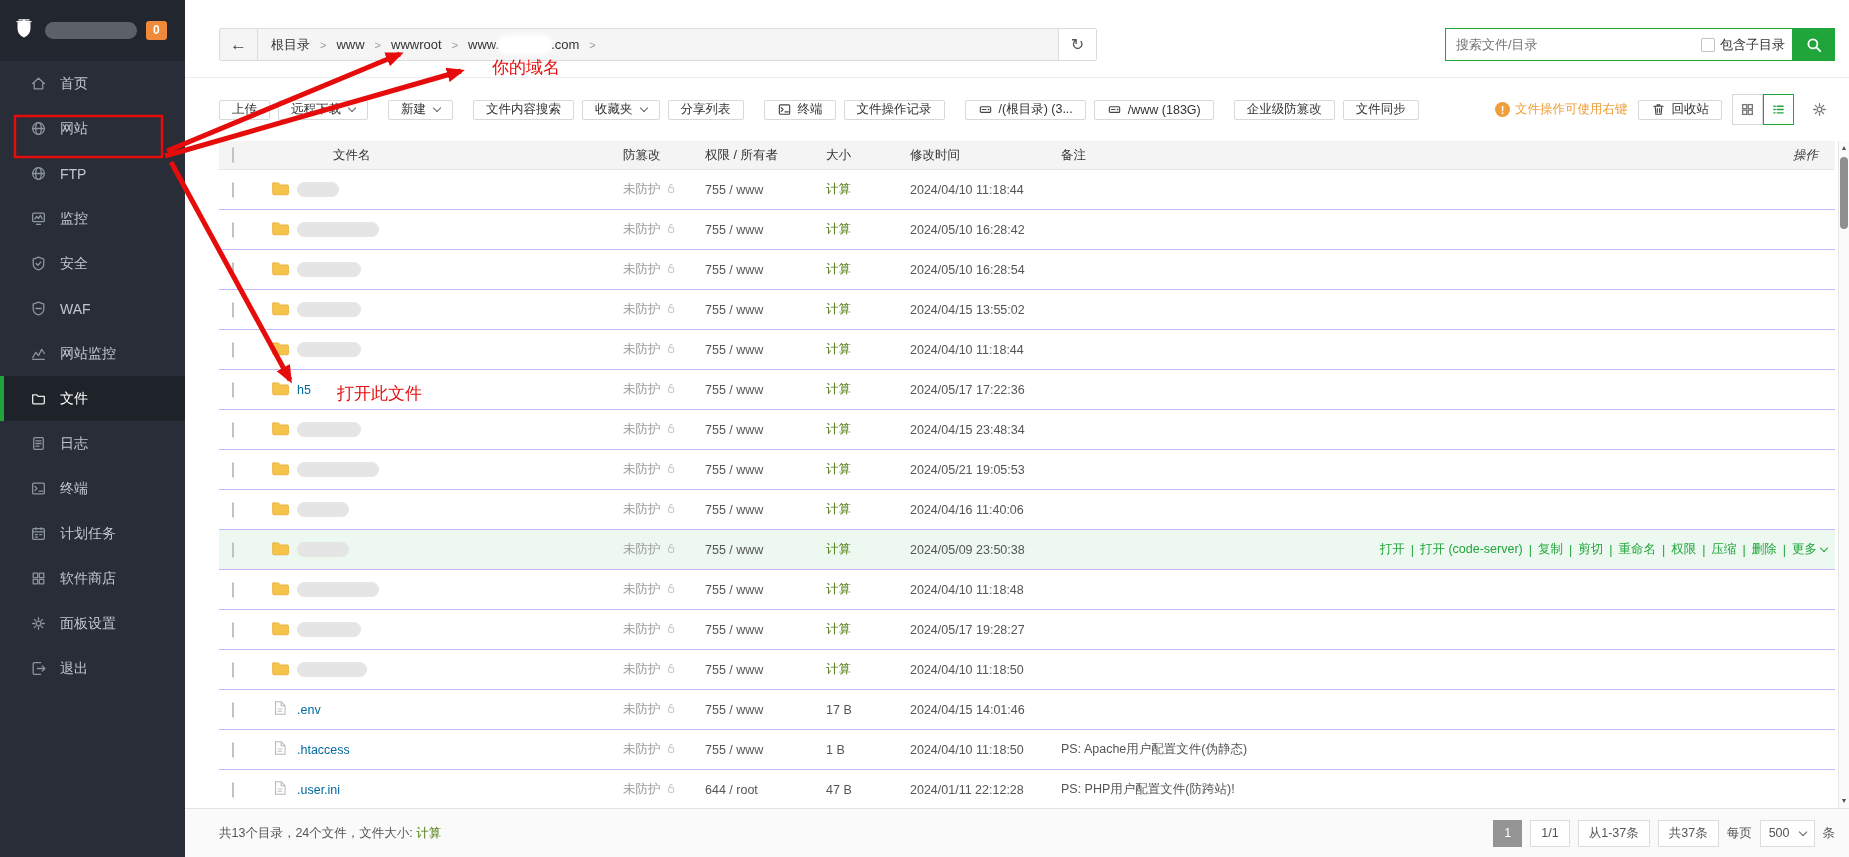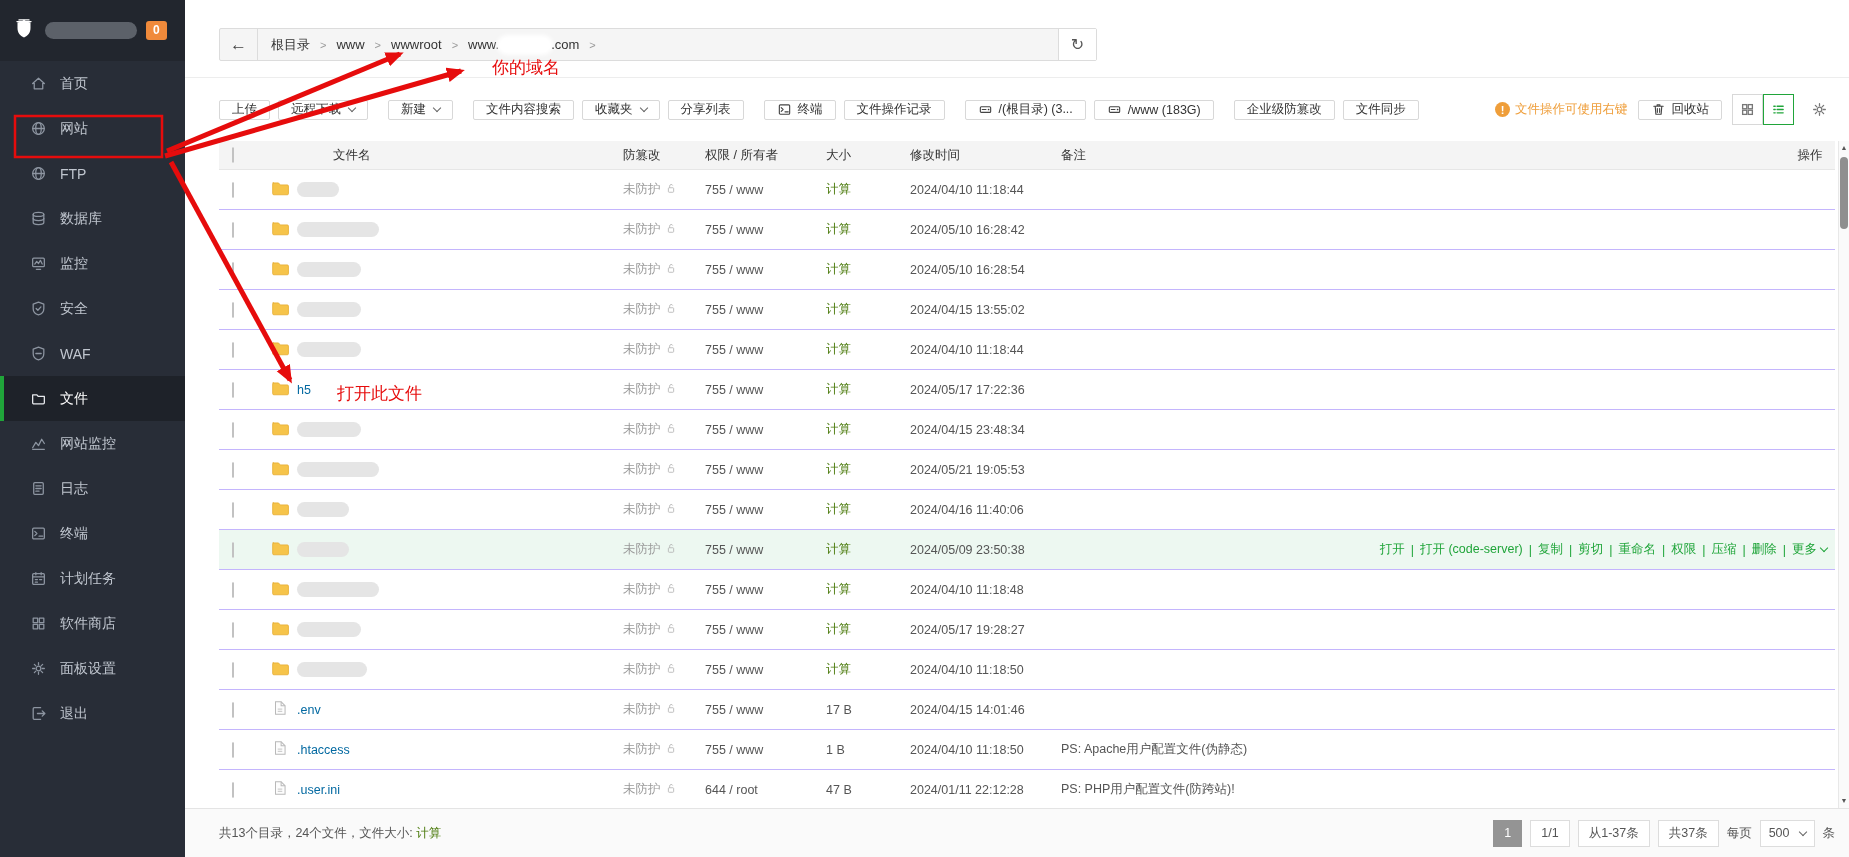--- a/index.html
+++ b/index.html
@@ -60,21 +60,21 @@
   .row { position: relative; display: flex; align-items: center; height: 40px; border-bottom: 1px solid #c4b5fd; font-size: 12.5px; color: #555; }
   .row.hl { background: #edf8f1; }
   .c-check { width: 36px; padding-left: 13px; flex-shrink: 0; }
   .c-name { width: 368px; flex-shrink: 0; display: flex; align-items: center; padding-left: 16px; }
   .thead .c-name { padding-left: 78px; }
   .c-prot { width: 82px; flex-shrink: 0; display: flex; align-items: center; gap: 4px; }
   .c-perm { width: 121px; flex-shrink: 0; }
   .c-size { width: 84px; flex-shrink: 0; }
   .c-time { width: 151px; flex-shrink: 0; }
   .c-note { flex: 1; min-width: 0; white-space: nowrap; overflow: hidden; }
-  .c-op { width: 42px; flex-shrink: 0; text-align: center; padding-right: 8px; }
+  .c-op { width: 42px; flex-shrink: 0; text-align: left; padding-right: 8px; font-style: italic; }
   .row .c-prot { color: #9a9a9a; }
   .lock svg { width: 12px; height: 13px; stroke: #b3b3b3; fill: none; stroke-width: 1.1; }
   .blur-blob { height: 15px; border-radius: 8px; background: #e5e5e5; margin-left: 8px; }
   .fname { margin-left: 8px; color: #0369a1; cursor: pointer; }
   .ficon svg { width: 18px; height: 18px; }
   .green { color: #4d7c0f; cursor: pointer; }
   .ops { position: absolute; right: 8px; top: 0; height: 100%; display: flex; align-items: center; font-size: 12.5px; color: #20a53a; }
   .ops a { color: #20a53a; text-decoration: none; cursor: pointer; white-space: nowrap; }
   .ops .sep { margin: 0 6px; color: #20a53a; }
   .ops .caret { border-color: #20a53a; margin-left: 4px; }
@@ -130,60 +130,52 @@
         <div class="side-item">
           <svg viewBox="0 0 16 16">
             <circle cx="8" cy="8" r="5.5"></circle>
             <ellipse cx="8" cy="8" rx="2.6" ry="5.5"></ellipse>
             <path d="M2.8 8h10.4"></path>
           </svg>
           <span>FTP</span>
         </div>
         <div class="side-item">
           <svg viewBox="0 0 16 16">
-            <ellipse cx="8" cy="4.2" rx="5" ry="1.9"></ellipse>
-            <path d="M3 4.2v7.6c0 1.1 2.2 1.9 5 1.9s5-.8 5-1.9V4.2"></path>
-            <path d="M3 8c0 1.1 2.2 1.9 5 1.9S13 9.1 13 8"></path>
-          </svg>
-          <span>数据库</span>
-        </div>
-        <div class="side-item">
-          <svg viewBox="0 0 16 16">
             <rect x="2.5" y="3" width="11" height="8" rx="1"></rect>
             <path d="M4.5 8.5l1.8-2.5 1.7 2 1.8-3 1.7 3.5"></path>
             <path d="M6 13.5h4"></path>
           </svg>
           <span>监控</span>
         </div>
         <div class="side-item">
           <svg viewBox="0 0 16 16">
             <path d="M8 2l5 1.8v4.4c0 3-2.2 5-5 5.8-2.8-.8-5-2.8-5-5.8V3.8z"></path>
             <path d="M5.8 8l1.6 1.6 2.9-3.1"></path>
           </svg>
           <span>安全</span>
         </div>
         <div class="side-item">
           <svg viewBox="0 0 16 16">
             <path d="M8 2l5 1.8v4.4c0 3-2.2 5-5 5.8-2.8-.8-5-2.8-5-5.8V3.8z"></path>
             <path d="M5.5 8h5"></path>
           </svg>
           <span>WAF</span>
         </div>
-        <div class="side-item active">
-          <svg viewBox="0 0 16 16">
-            <path d="M2.5 4.5h4l1.2 1.5h5.8V12a1 1 0 0 1-1 1h-9a1 1 0 0 1-1-1z"></path>
-          </svg>
-          <span>文件</span>
-        </div>
         <div class="side-item">
           <svg viewBox="0 0 16 16">
             <path d="M2.5 12l3-5 2.5 3 3-6 2.5 4"></path>
             <path d="M2.5 13.5h11"></path>
           </svg>
           <span>网站监控</span>
+        </div>
+        <div class="side-item active">
+          <svg viewBox="0 0 16 16">
+            <path d="M2.5 4.5h4l1.2 1.5h5.8V12a1 1 0 0 1-1 1h-9a1 1 0 0 1-1-1z"></path>
+          </svg>
+          <span>文件</span>
         </div>
         <div class="side-item">
           <svg viewBox="0 0 16 16">
             <rect x="3.5" y="2.5" width="9" height="11" rx="1"></rect>
             <path d="M5.5 5.5h5M5.5 8h5M5.5 10.5h3"></path>
           </svg>
           <span>日志</span>
         </div>
         <div class="side-item">
           <svg viewBox="0 0 16 16">
@@ -238,20 +230,33 @@
             <span class="crumb">wwwroot</span>
             <span class="crumb-sep">&gt;</span>
             <span class="crumb">
               <span>www.</span>
               <span class="domain-blur"></span>
               <span>.com</span>
             </span>
             <span class="crumb-sep">&gt;</span>
           </div>
         <span class="bc-refresh">↻</span>
+      </div>
+      <div class="search-wrap">
+        <input class="search-input" placeholder="搜索文件/目录" style="">
+        <span class="subdir">
+          <span class="cb"></span>
+          <span>包含子目录</span>
+        </span>
+        <button class="search-btn">
+          <svg viewBox="0 0 16 16">
+              <circle cx="7" cy="7" r="4"></circle>
+              <path d="M10 10l3.5 3.5"></path>
+            </svg>
+        </button>
       </div>
     </div>
 
     <div class="toolbar">
       <span id="tb-buttons" style="display:flex;align-items:center;gap:8px">
           <button class="tb-btn">
             <span>上传</span>
           </button>
           <button class="tb-btn">
             <span>远程下载</span>

